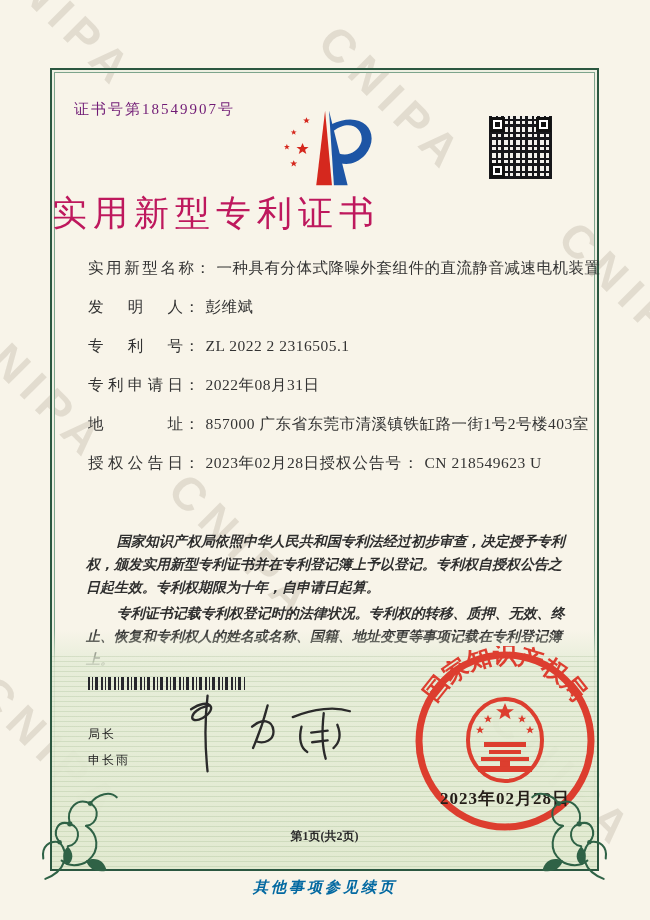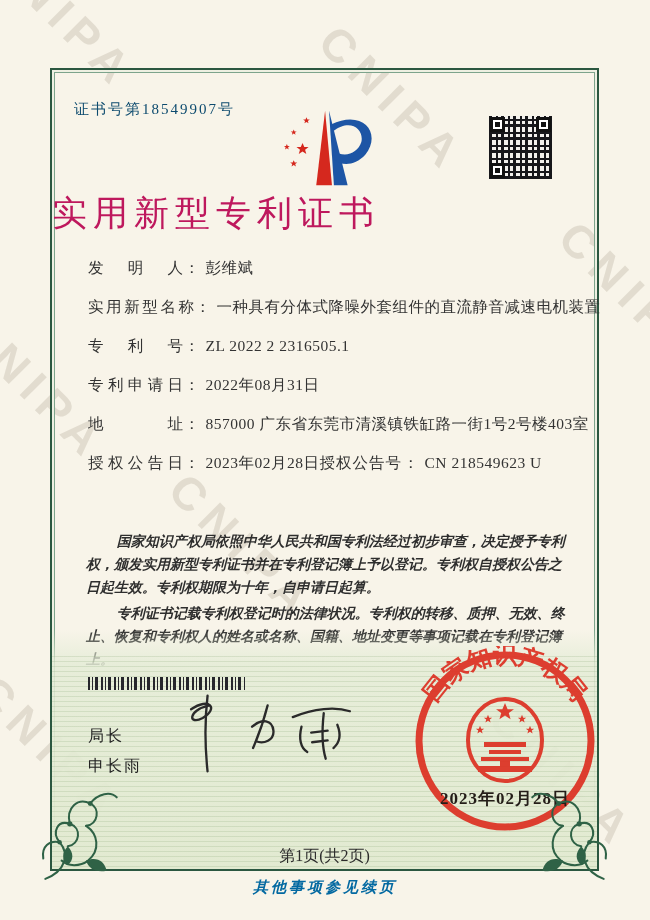--- a/index.html
+++ b/index.html
@@ -3,21 +3,21 @@
 <meta charset="utf-8">
 <style>
   html,body{margin:0;padding:0;}
   .page{position:relative;width:650px;height:920px;background:#f8f4e9;overflow:hidden;
         font-family:"Liberation Serif","DejaVu Serif",serif;color:#2d2d2d;}
   .wm{position:absolute;font-family:"Liberation Sans","DejaVu Sans",sans-serif;
       font-weight:700;font-size:46px;letter-spacing:9px;color:rgba(174,166,150,0.30);
       transform:rotate(45deg);white-space:nowrap;z-index:0;user-select:none;}
   .frame{position:absolute;left:50px;top:68px;width:549px;height:803px;box-sizing:border-box;
          border:2px solid #2b5740;box-shadow:inset 0 0 0 2px #eef0e2, inset 0 0 0 3px #7da48c;z-index:1;}
-  .certno{position:absolute;left:22px;top:30px;font-size:15px;letter-spacing:2px;color:#0c4a6e;}
+  .certno{position:absolute;left:22px;top:30px;font-size:15px;letter-spacing:2px;color:#701a75;}
   .logo{position:absolute;left:228px;top:36px;}
   .qr{position:absolute;left:437px;top:46px;width:63px;height:63px;background-color:#f2f0ec;
       background-image:
         repeating-linear-gradient(0deg,#17171b 0 3px,transparent 3px 6px,#17171b 6px 8px,transparent 8px 13px),
         repeating-linear-gradient(90deg,#17171b 0 3px,transparent 3px 7px,#17171b 7px 9px,transparent 9px 12px);}
   .qf{position:absolute;width:15px;height:15px;background:#fff;border:3px solid #111;box-sizing:border-box;}
   .qf .qfi{position:absolute;left:2px;top:2px;width:5px;height:5px;background:#111;}
   .qf.tl{left:1px;top:1px}.qf.tr{right:1px;top:1px}.qf.bl{left:1px;bottom:1px}
   .title{position:absolute;left:0;top:120px;width:100%;text-align:left;font-size:35px;
          font-weight:400;letter-spacing:6px;color:#be185d;}
@@ -30,25 +30,25 @@
   .glabel2{letter-spacing:1px;}
   .bodytxt{position:absolute;left:34px;top:460px;width:484px;font-size:14px;line-height:23px;
            font-style:italic;font-weight:600;color:#2e2e2e;}
   .bodytxt p{margin:0 0 3px 0;text-indent:2.2em;}
   .panel{position:absolute;left:0;right:0;top:560px;bottom:0;
          background:linear-gradient(180deg,rgba(233,238,221,0) 0%,rgba(228,236,214,.85) 14%,#e2ead1 100%);}
   .panel::before{content:"";position:absolute;left:0;right:0;top:26px;bottom:0;
          background:repeating-linear-gradient(180deg,rgba(126,160,108,.20) 0 1px,transparent 1px 5px);}
   .barcode{position:absolute;left:36px;top:47px;width:157px;height:13px;
          background:repeating-linear-gradient(90deg,#26262c 0 2px,transparent 2px 4px,#26262c 4px 5px,transparent 5px 7px,#26262c 7px 10px,transparent 10px 13px);}
-  .officer{position:absolute;left:36px;top:96px;font-size:16px;color:#222;z-index:3;}
+  .officer{position:absolute;left:36px;top:96px;font-size:12px;color:#222;z-index:3;}
   .officer div{margin-bottom:9px;letter-spacing:2px;font-family:"Liberation Sans","DejaVu Sans",sans-serif;}
   .sig{position:absolute;left:126px;top:58px;z-index:3;}
   .seal{position:absolute;left:358px;top:16px;z-index:4;}
-  .pagenum{position:absolute;left:0;right:0;top:216px;text-align:center;font-size:16px;color:#2b2b2b;z-index:3;}
+  .pagenum{position:absolute;left:0;right:0;top:198px;text-align:center;font-size:12px;color:#2b2b2b;z-index:3;font-weight:bold;}
   .flourish{position:absolute;width:82px;height:102px;z-index:5;}
   .fl-left{left:-13px;bottom:-14px;}
   .fl-right{right:-13px;bottom:-14px;transform:scaleX(-1);}
   .note{position:absolute;left:0;right:0;top:878px;text-align:center;font-size:15px;
         font-style:italic;font-weight:600;letter-spacing:3px;color:#0369a1;z-index:1;}
 </style>
 </head>
 <body>
 
 <div class="page">
@@ -92,24 +92,24 @@
         </div>
       <div class="qf bl">
           <div class="qfi"></div>
         </div>
     </div>
 
     <div class="title">实用新型专利证书</div>
 
     <div class="fields">
       <div class="frow">
+        <span class="flabel wide">实用新型名称</span><span class="colon">：</span><span class="fvalue">一种具有分体式降噪外套组件的直流静音减速电机装置</span>
+      </div>
+      <div class="frow">
         <span class="flabel">发明人</span><span class="colon">：</span><span class="fvalue">彭维斌</span>
-      </div>
-      <div class="frow">
-        <span class="flabel wide">实用新型名称</span><span class="colon">：</span><span class="fvalue">一种具有分体式降噪外套组件的直流静音减速电机装置</span>
       </div>
       <div class="frow">
         <span class="flabel">专利号</span><span class="colon">：</span><span class="fvalue">ZL 2022 2 2316505.1</span>
       </div>
       <div class="frow">
         <span class="flabel">专利申请日</span><span class="colon">：</span><span class="fvalue">2022年08月31日</span>
       </div>
       <div class="frow">
         <span class="flabel">地址</span><span class="colon">：</span><span class="fvalue">857000 广东省东莞市清溪镇铁缸路一街1号2号楼403室</span>
       </div>

